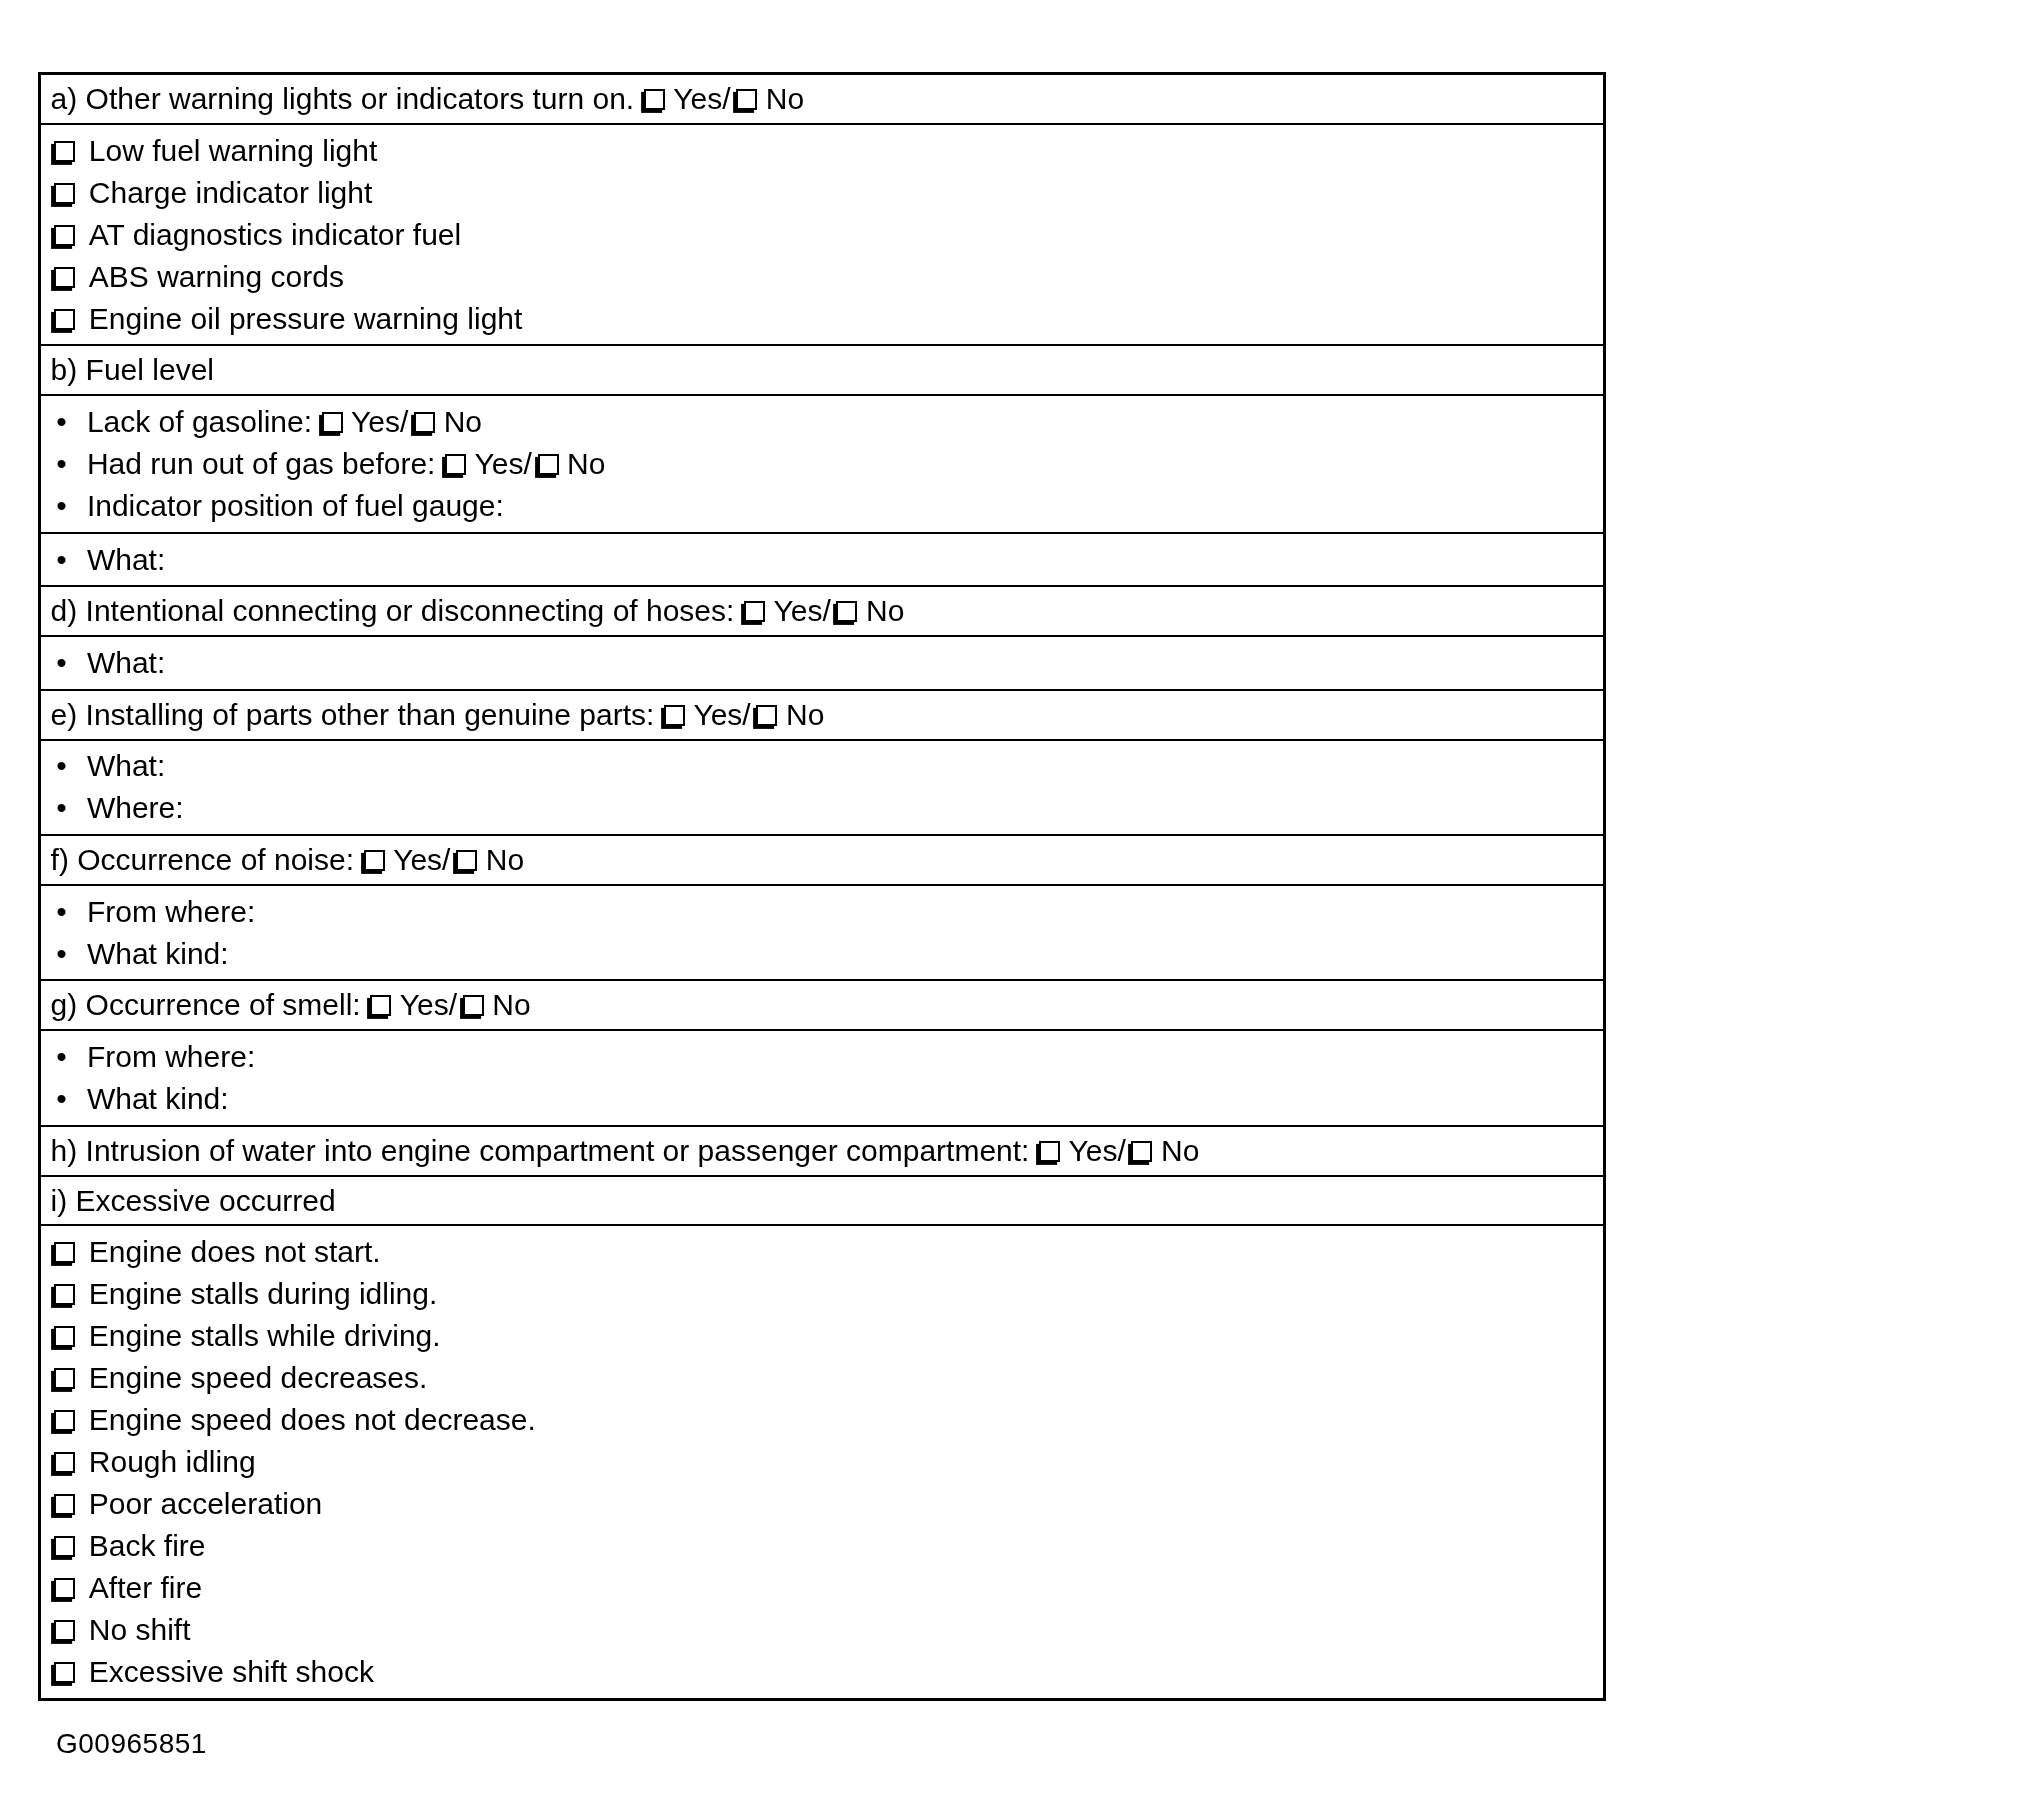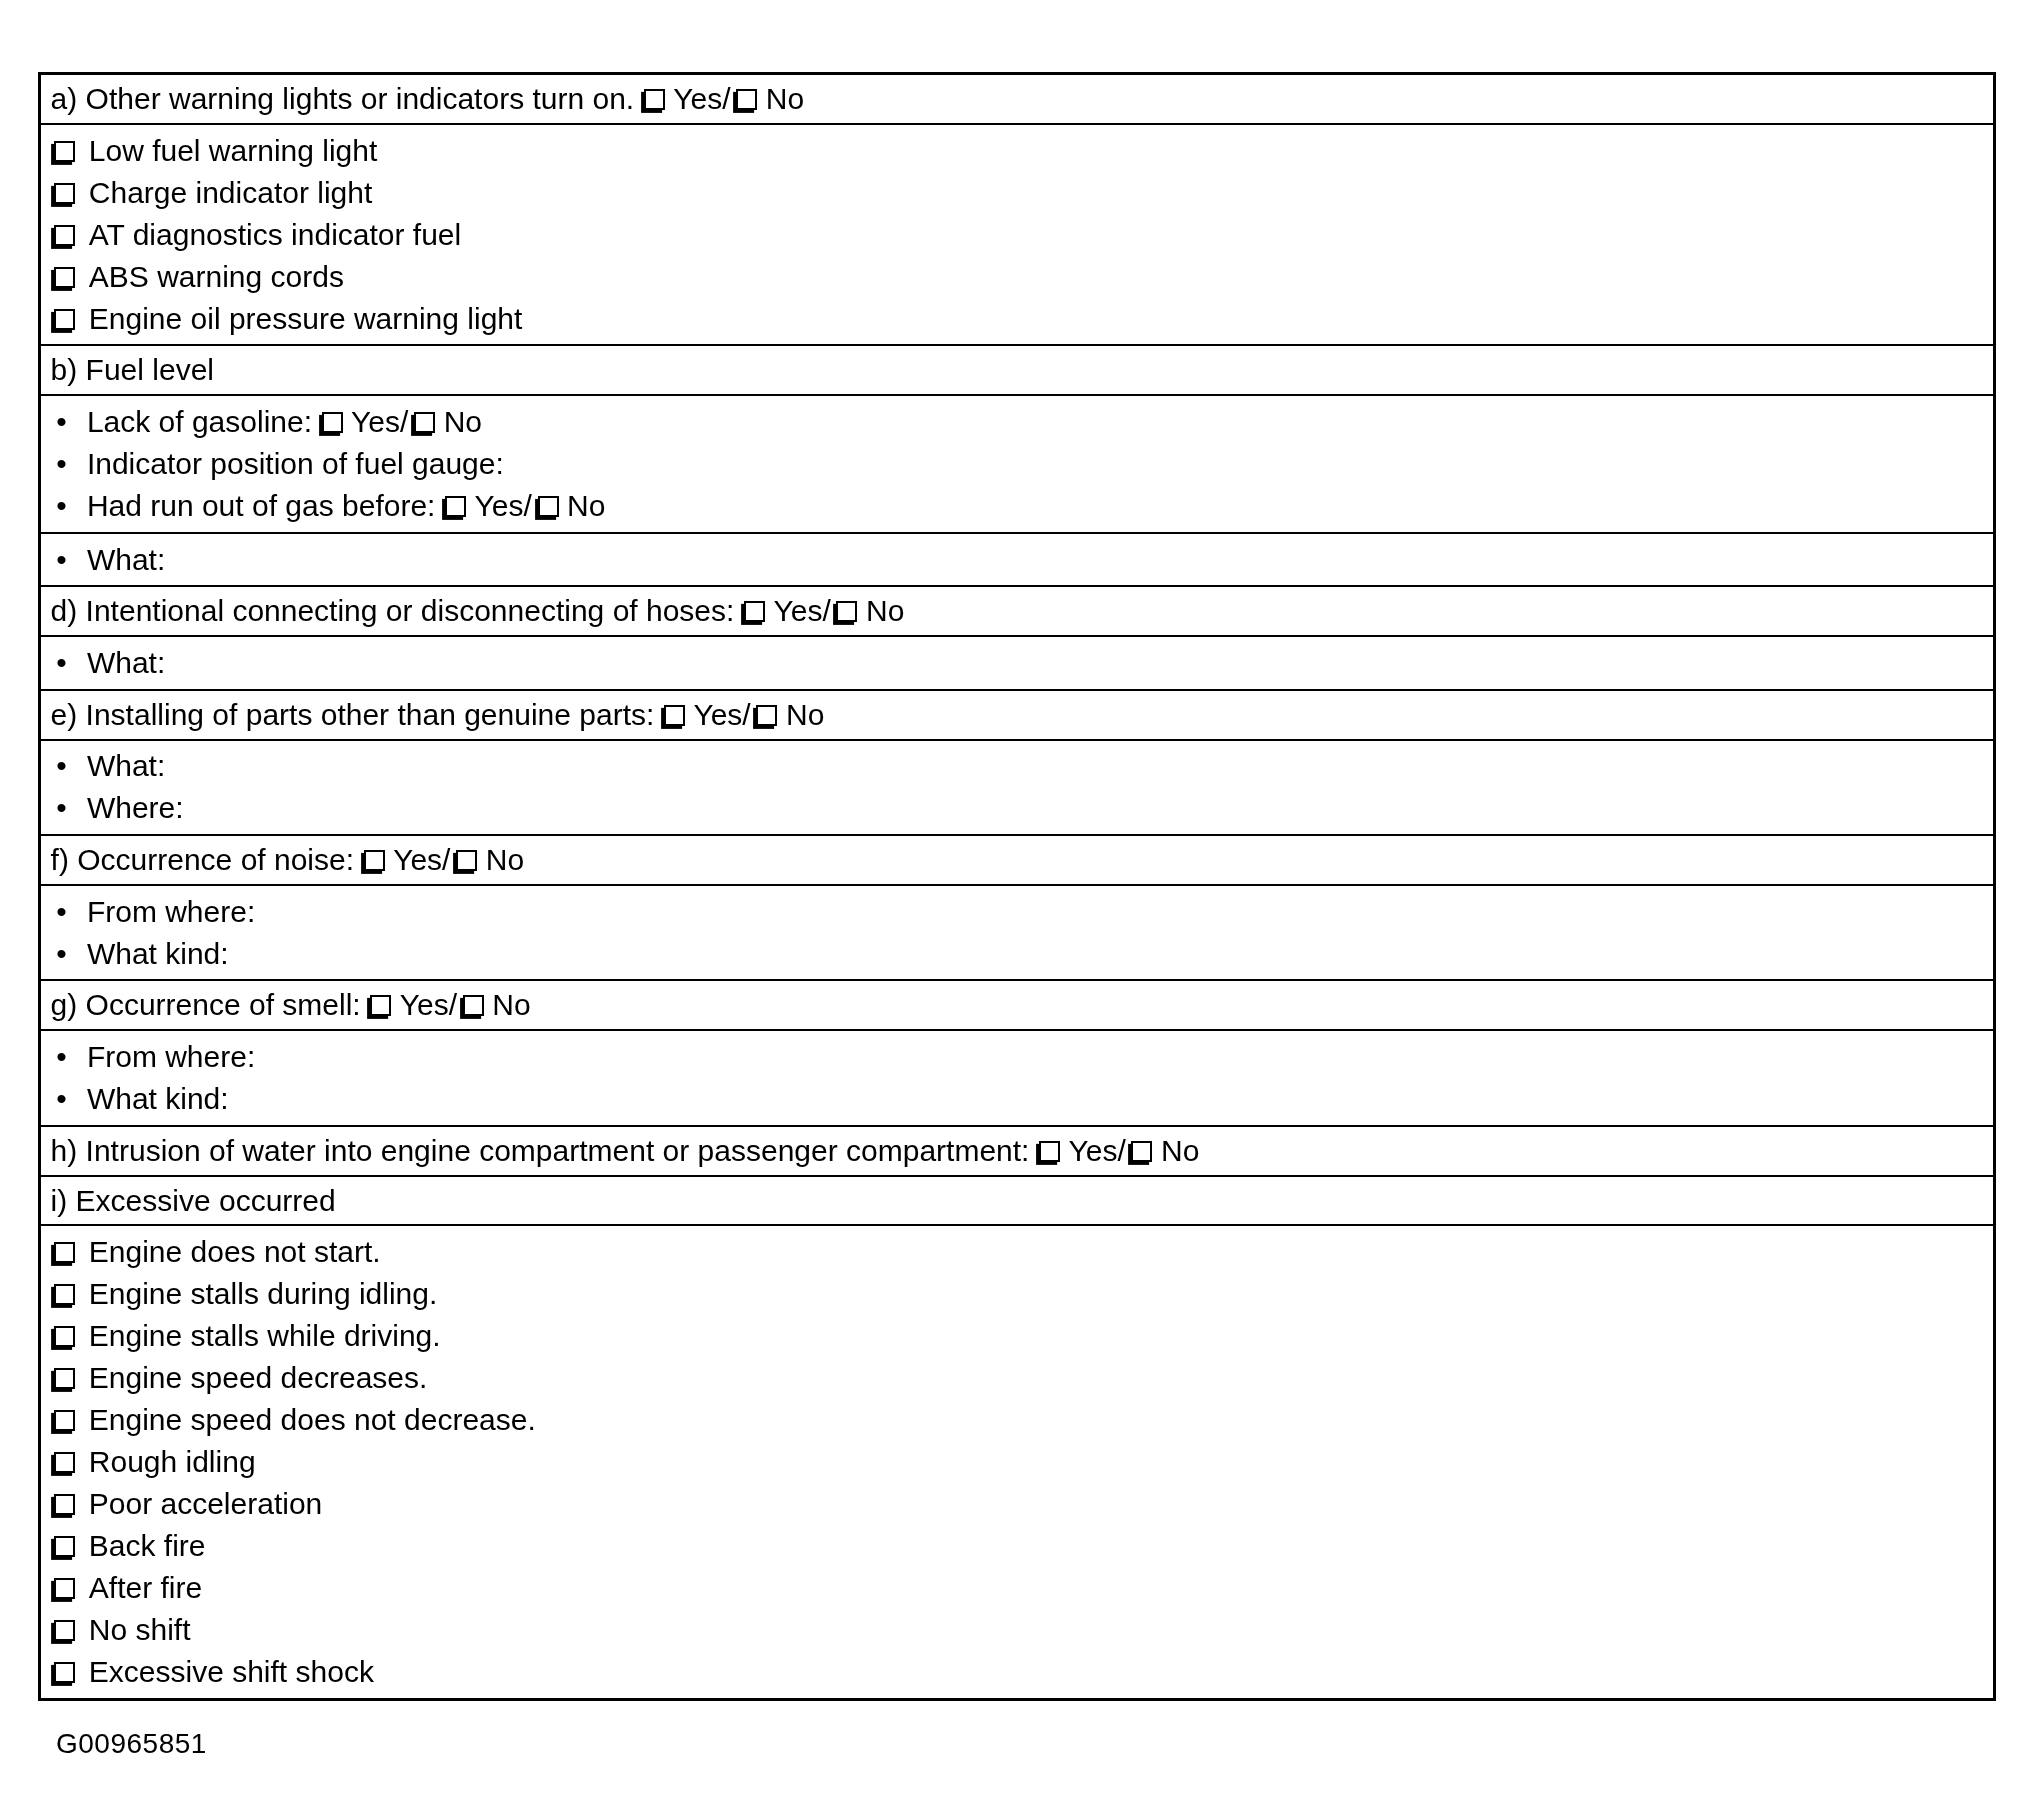--- a/index.html
+++ b/index.html
@@ -10,21 +10,21 @@
     height: 1816px;
     font-family: "Liberation Sans", sans-serif;
     color: #000000;
     position: relative;
   }
   .page { position: absolute; inset: 0; background: #ffffff; }
   .form-table {
     position: absolute;
     left: 38px;
     top: 72px;
-    width: 1958px;
+    width: 1568px;
     border: 3.8px solid #000000;
     box-sizing: border-box;
     background: #ffffff;
   }
   .row {
     border-top: 2.9px solid #000000;
     font-size: 30px;
     line-height: 42px;
     padding: 4.8px 9.6px;
   }
@@ -72,22 +72,22 @@
         <div class="line"><span class="cb list-cb"></span><span>Charge indicator light</span></div>
         <div class="line"><span class="cb list-cb"></span><span>AT diagnostics indicator fuel</span></div>
         <div class="line"><span class="cb list-cb"></span><span>ABS warning cords</span></div>
         <div class="line"><span class="cb list-cb"></span><span>Engine oil pressure warning light</span></div>
       </div>
       <div class="row header">
         <div class="line"><span>b) Fuel level</span></div>
       </div>
       <div class="row bullets">
         <div class="line"><span class="bullet">•</span><span>Lack of gasoline:</span><span class="yn"><span class="cb"></span><span>Yes</span><span class="sep">/</span><span class="cb"></span><span>No</span></span></div>
+        <div class="line"><span class="bullet">•</span><span>Had run out of gas before:</span><span class="yn"><span class="cb"></span><span>Yes</span><span class="sep">/</span><span class="cb"></span><span>No</span></span></div>
         <div class="line"><span class="bullet">•</span><span>Indicator position of fuel gauge:</span></div>
-        <div class="line"><span class="bullet">•</span><span>Had run out of gas before:</span><span class="yn"><span class="cb"></span><span>Yes</span><span class="sep">/</span><span class="cb"></span><span>No</span></span></div>
       </div>
       <div class="row bullets">
         <div class="line"><span class="bullet">•</span><span>What:</span></div>
       </div>
       <div class="row header">
         <div class="line"><span>d) Intentional connecting or disconnecting of hoses:</span><span class="yn"><span class="cb"></span><span>Yes</span><span class="sep">/</span><span class="cb"></span><span>No</span></span></div>
       </div>
       <div class="row bullets">
         <div class="line"><span class="bullet">•</span><span>What:</span></div>
       </div>

